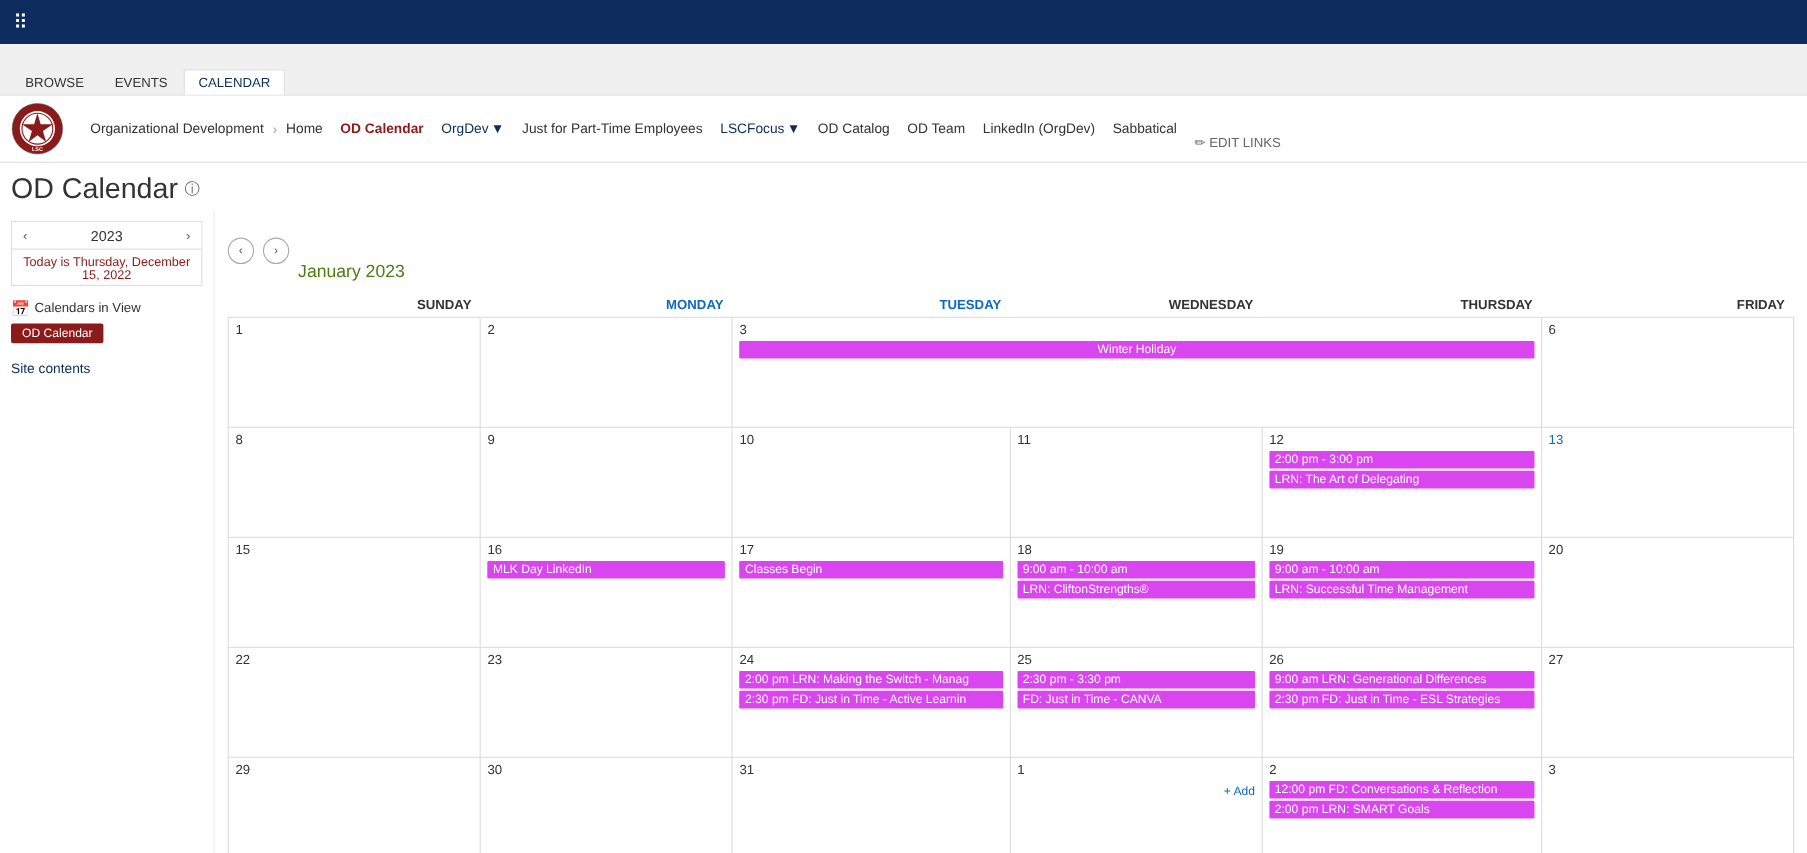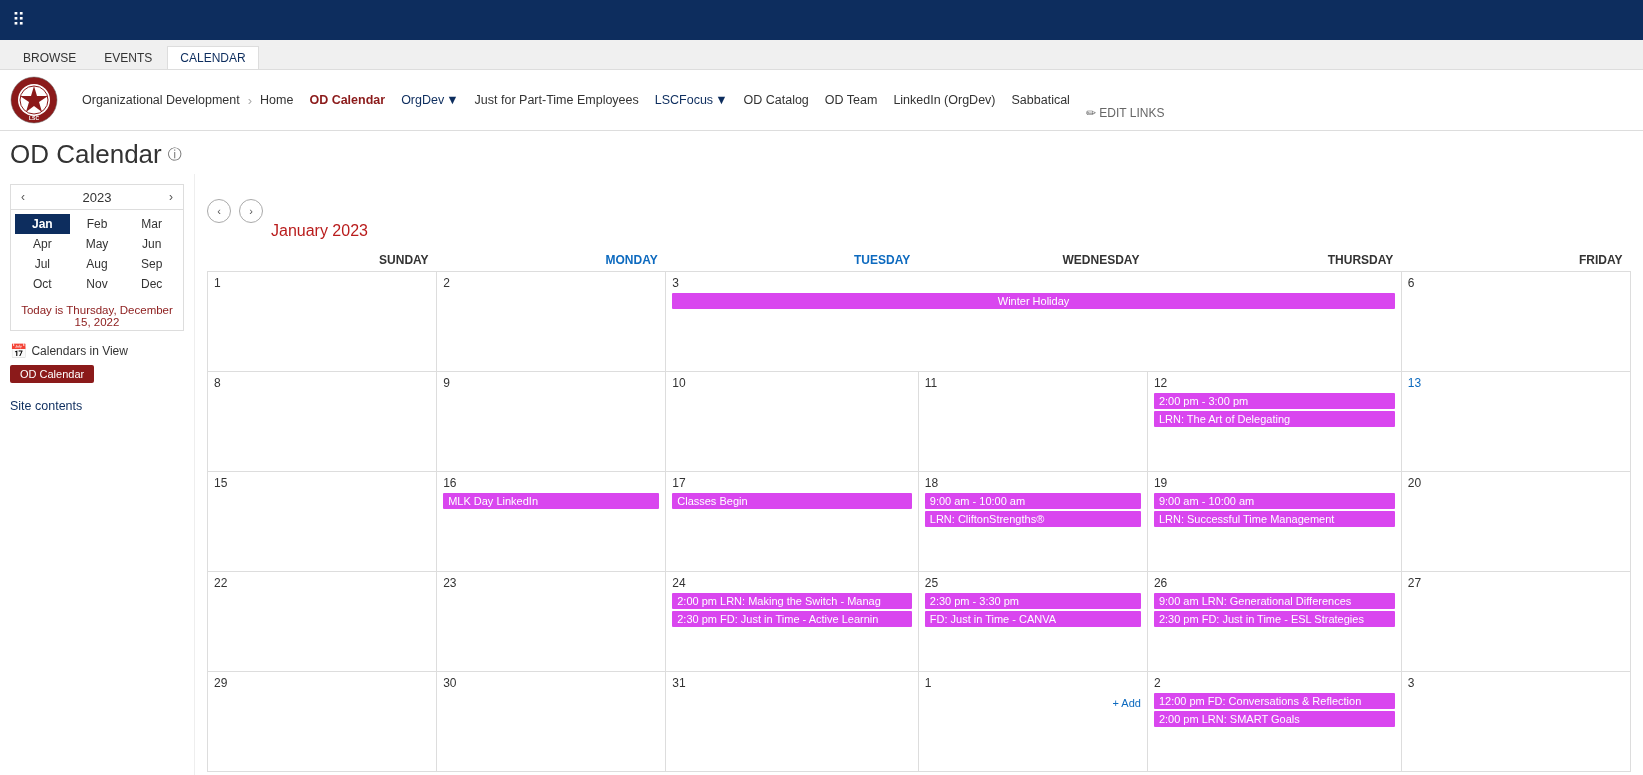--- a/index.html
+++ b/index.html
@@ -47,21 +47,21 @@
       cursor: pointer;
     }
 
     
     .ribbon {
       background: #f0f0f0;
       border-bottom: 1px solid #ddd;
       display: flex;
       align-items: flex-end;
       padding: 0 10px;
-      height: 30px;
+      height: 47px;
     }
     .ribbon-tab {
       padding: 4px 12px;
       font-size: 12px;
       font-weight: 500;
       color: #333;
       cursor: pointer;
       border: 1px solid transparent;
       border-bottom: none;
       background: transparent;
@@ -252,21 +252,21 @@
       cursor: pointer;
       display: flex;
       align-items: center;
       justify-content: center;
       font-size: 11px;
       color: #555;
     }
     .cal-month-title {
       font-size: 16px;
       font-weight: 400;
-      color: #b91c1c;
+      color: #4d7c0f;
       margin-top: 40px;
     }
 
     
     .calendar-grid {
       width: 100%;
       border-collapse: collapse;
     }
     .calendar-grid th {
       font-size: 12px;
@@ -368,34 +368,20 @@
 <div class="main-layout">
 
   <div class="sidebar">
 
     <div class="mini-calendar">
       <div class="mini-cal-header">
         <button class="mini-cal-nav">‹</button>
         <span class="mini-cal-year">2023</span>
         <button class="mini-cal-nav">›</button>
       </div>
-      <div class="mini-cal-months">
-        <div class="month-cell active">Jan</div>
-        <div class="month-cell">Feb</div>
-        <div class="month-cell">Mar</div>
-        <div class="month-cell">Apr</div>
-        <div class="month-cell">May</div>
-        <div class="month-cell">Jun</div>
-        <div class="month-cell">Jul</div>
-        <div class="month-cell">Aug</div>
-        <div class="month-cell">Sep</div>
-        <div class="month-cell">Oct</div>
-        <div class="month-cell">Nov</div>
-        <div class="month-cell">Dec</div>
-      </div>
       <div class="today-text">Today is Thursday, December 15, 2022</div>
     </div>
 
     <div class="calendars-section">
       <div class="calendars-label">
         <span style="font-size:14px; color:#8b1a1a;">📅</span>
         <span>Calendars in View</span>
       </div>
       <div class="cal-badge">OD Calendar</div>
     </div>

